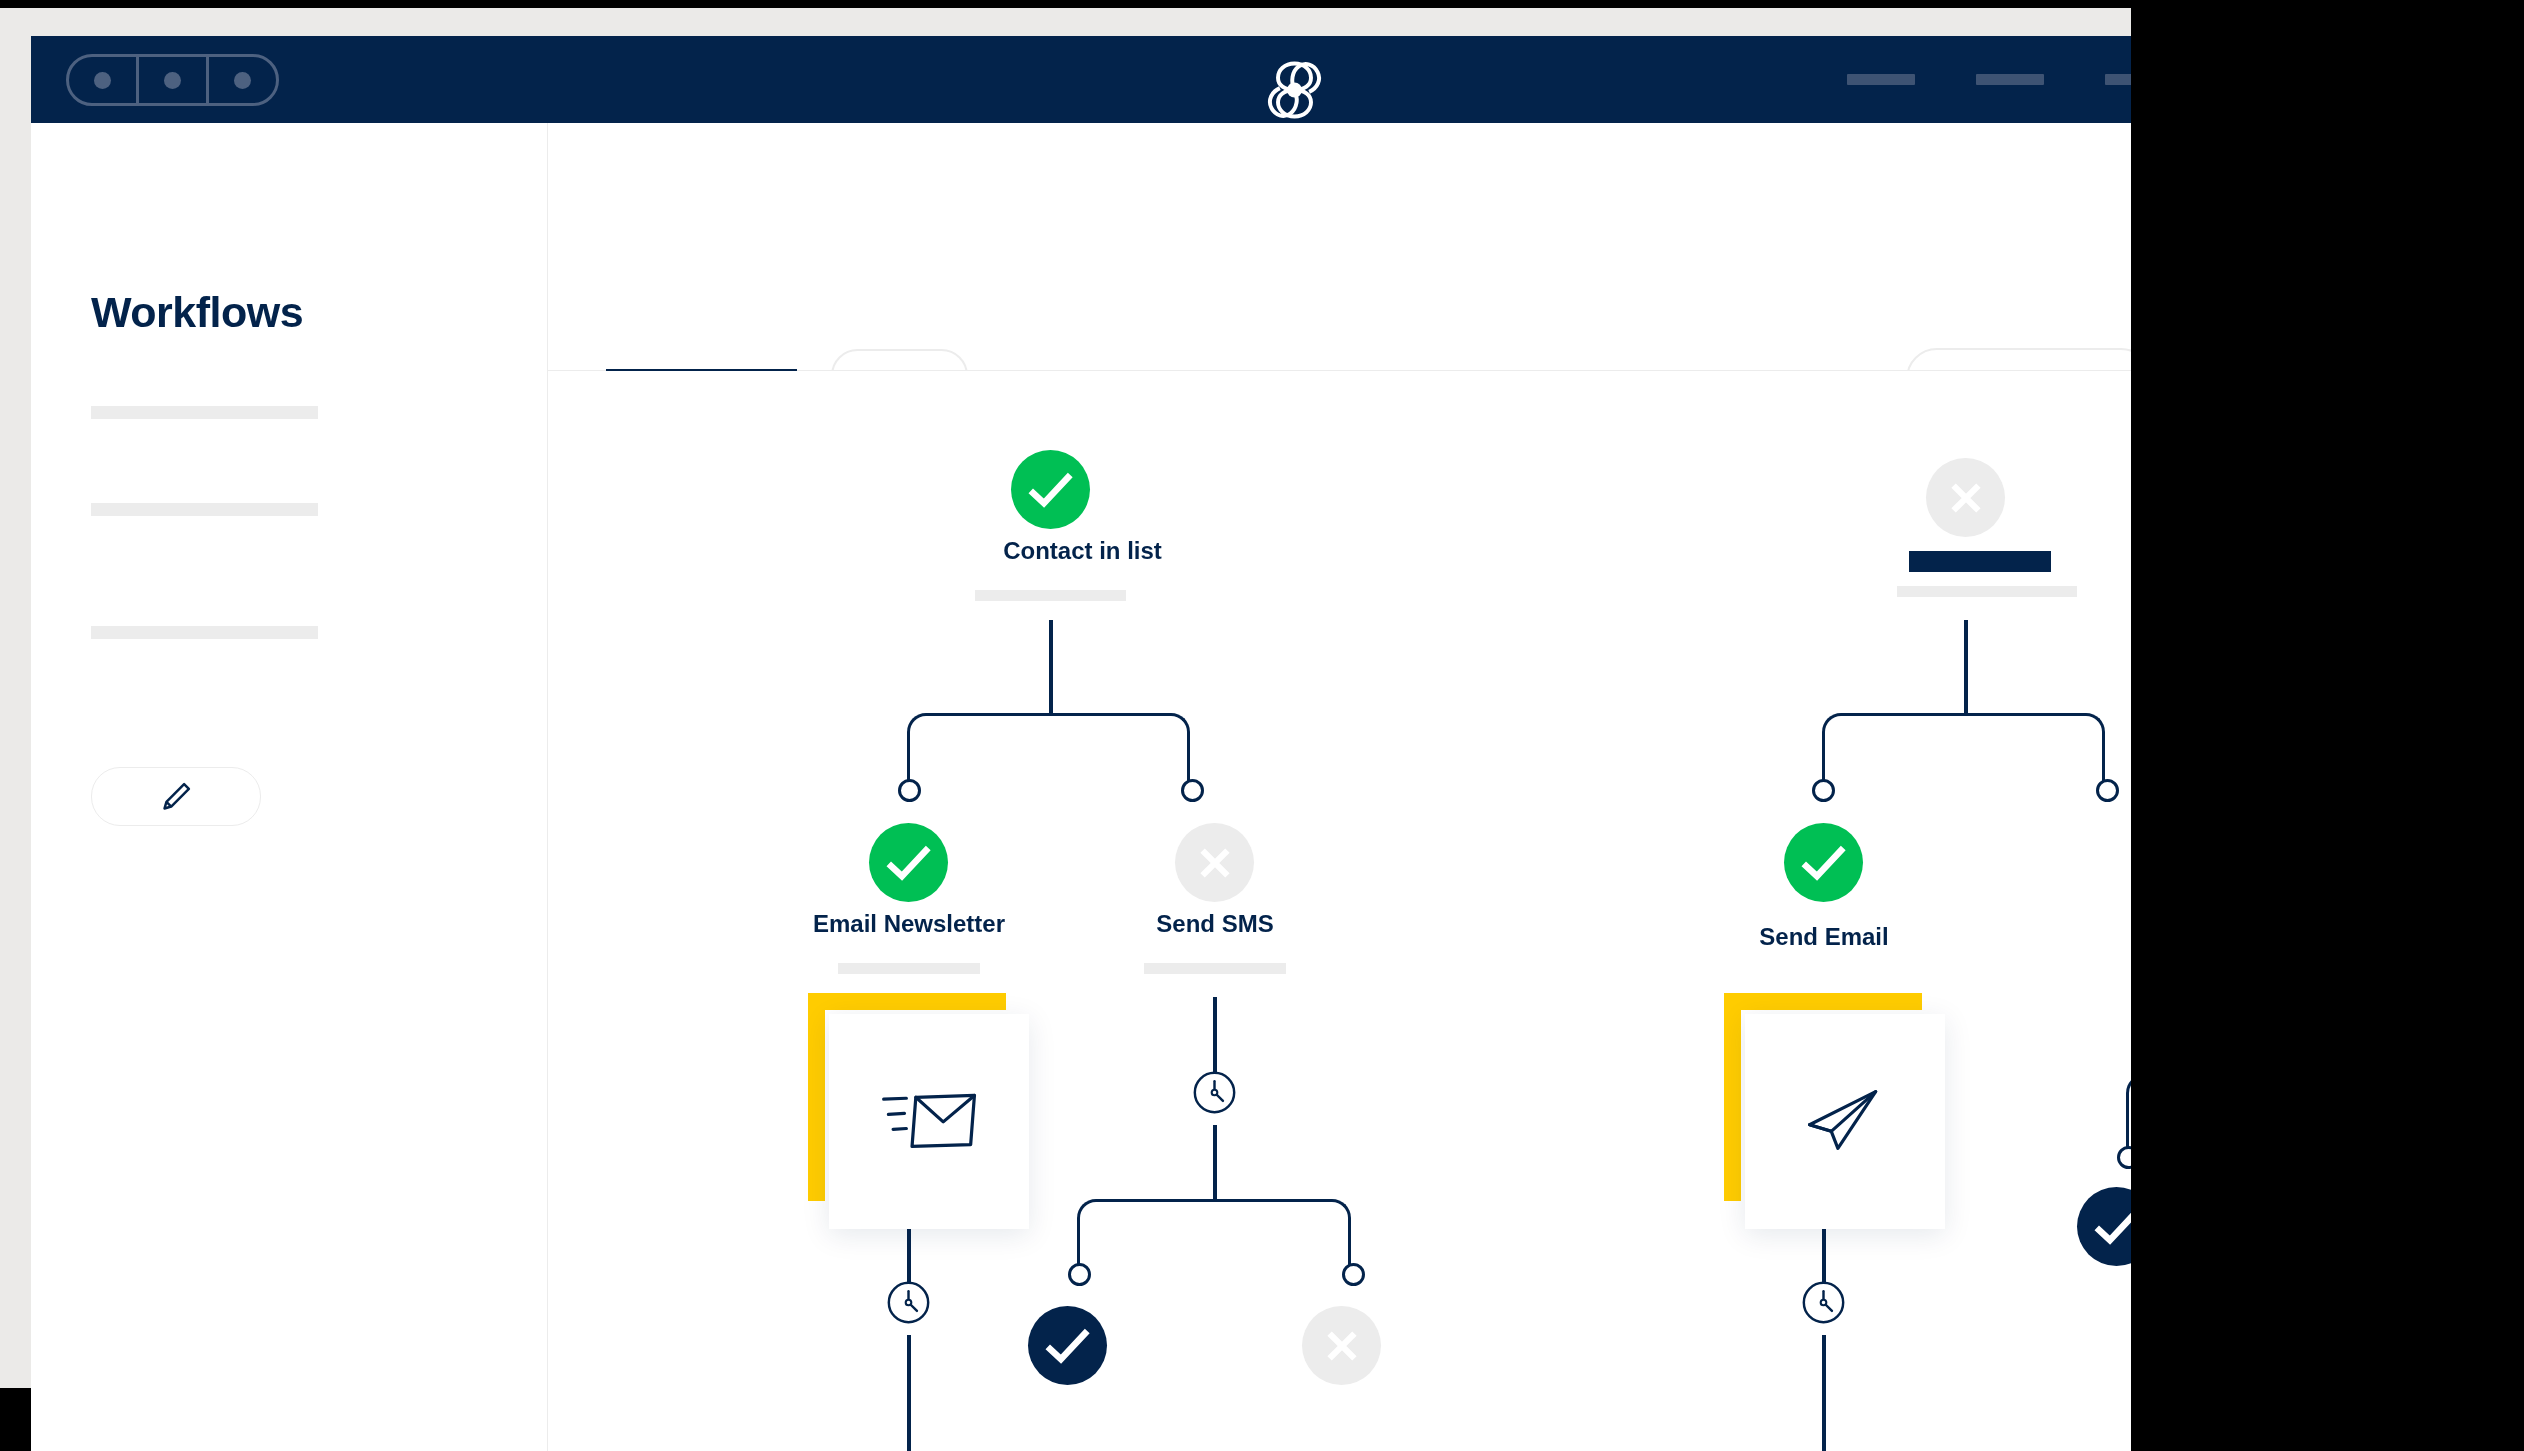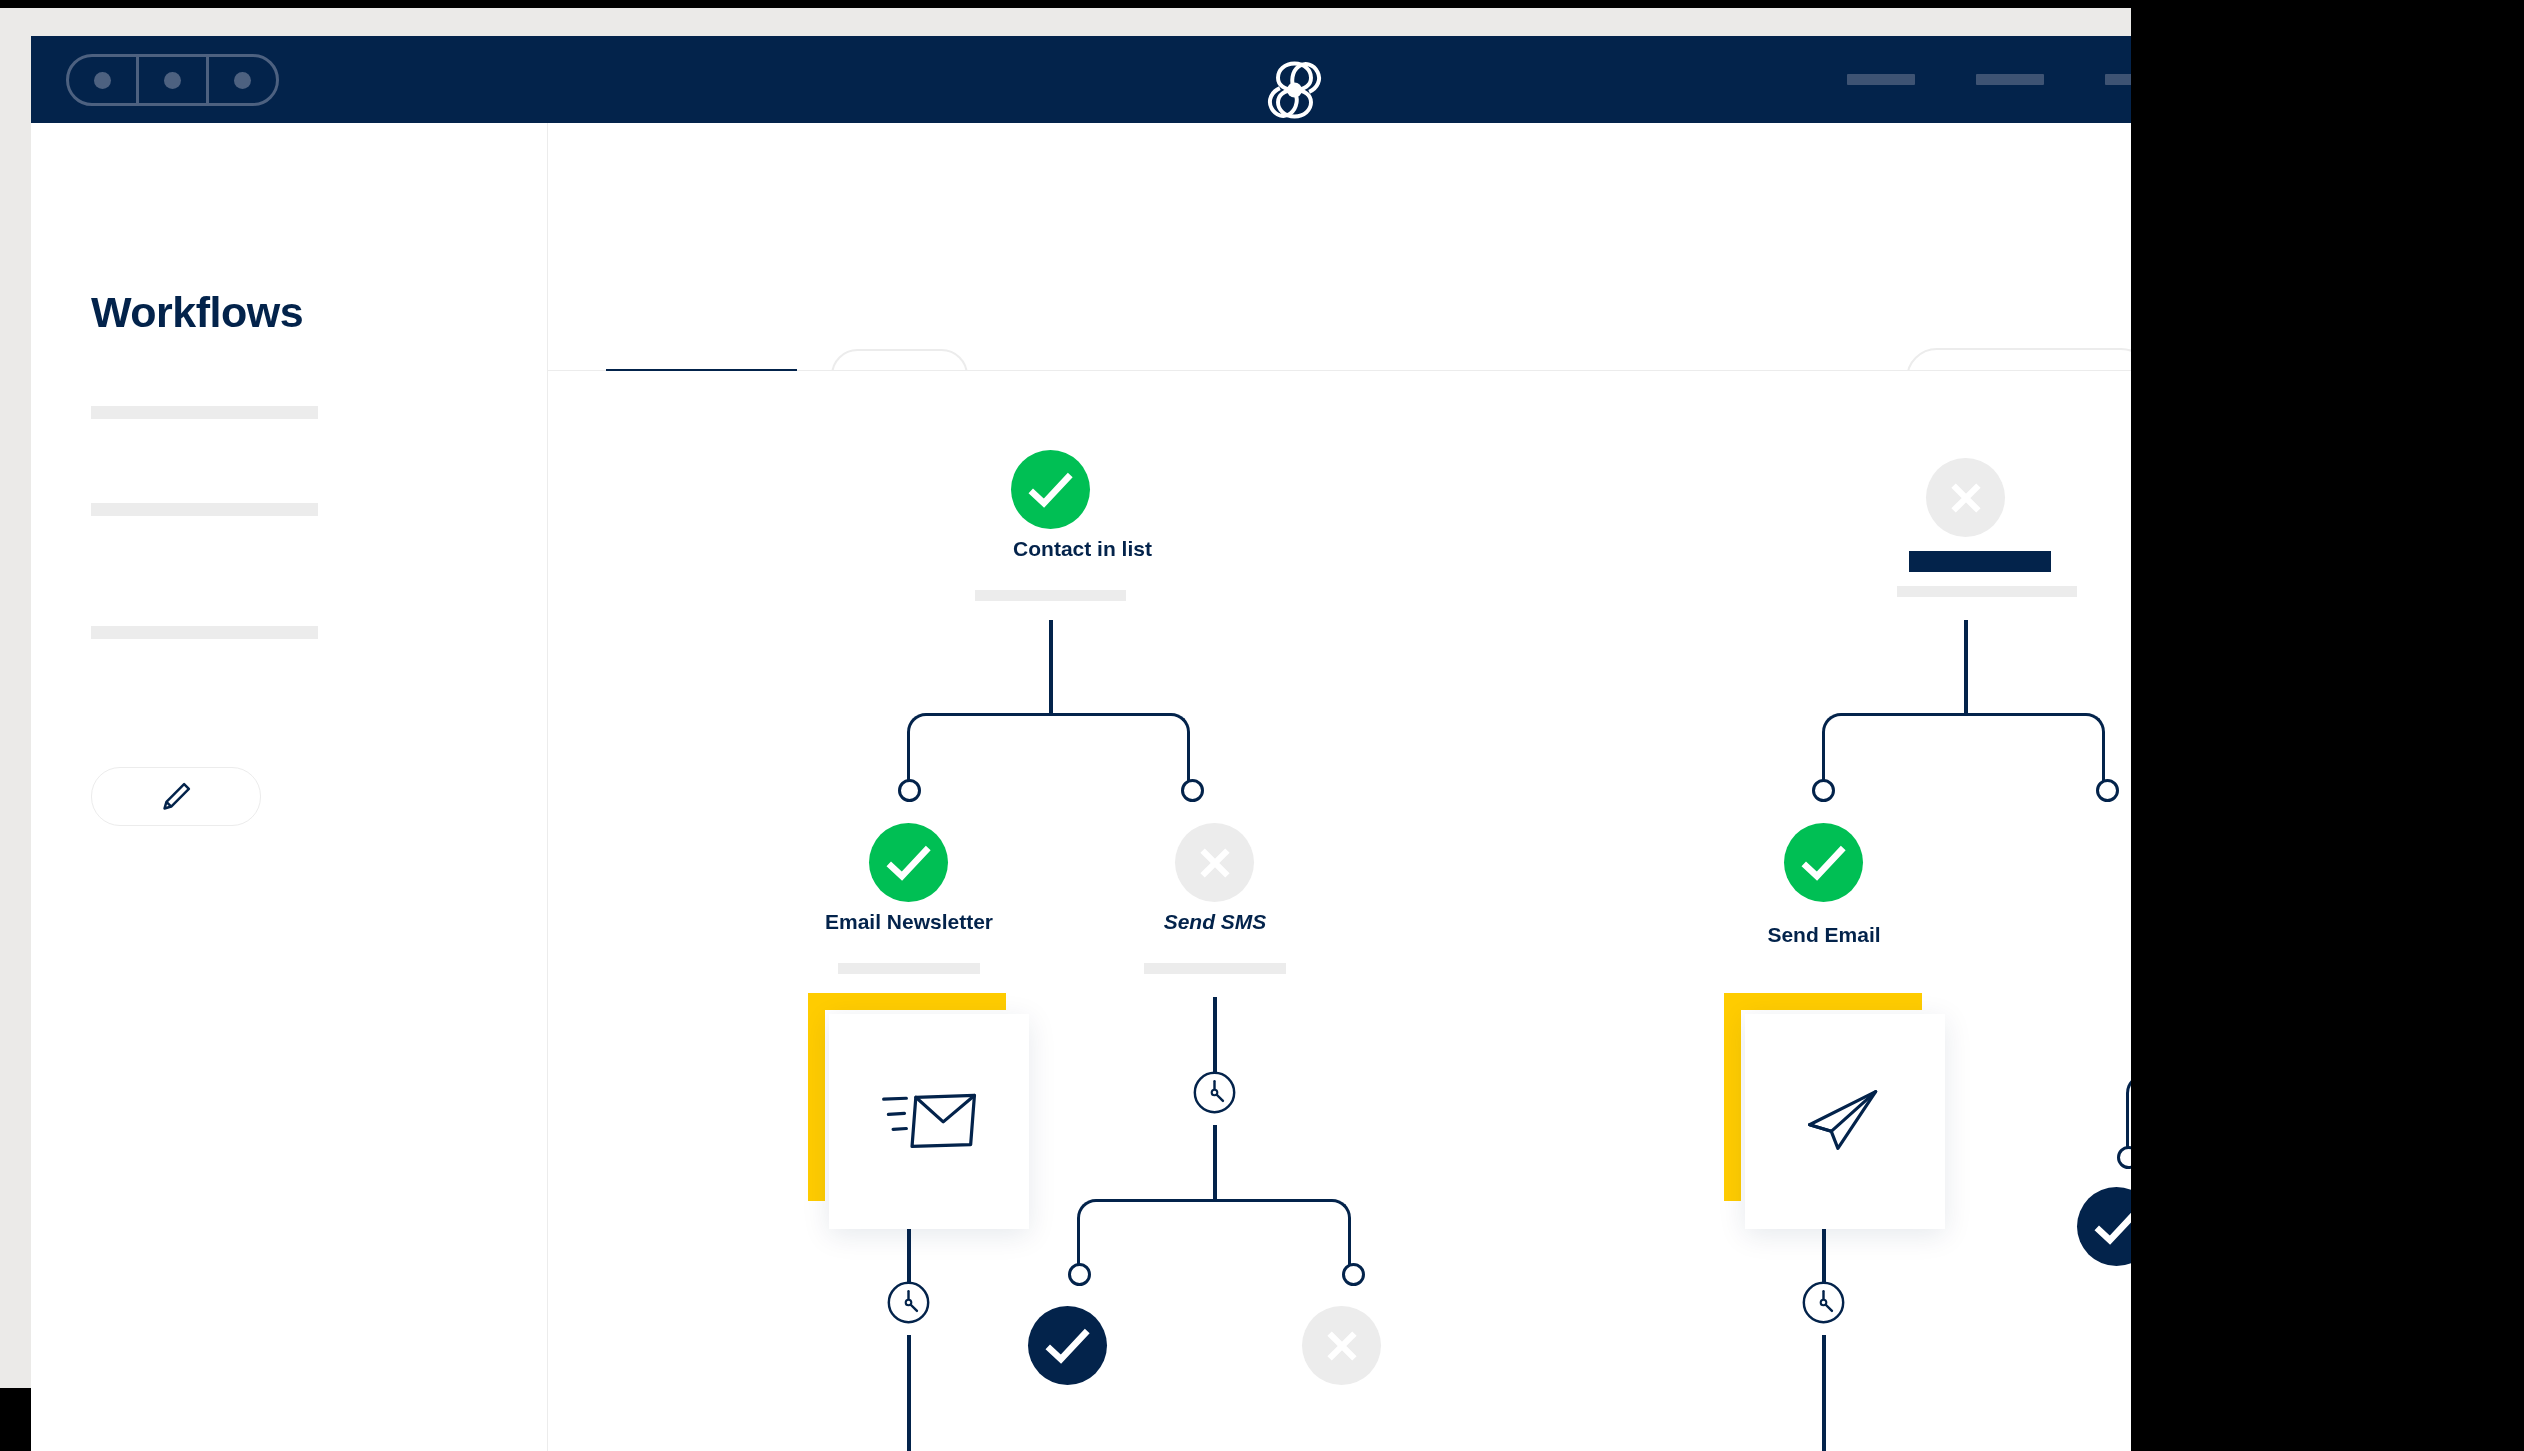--- a/index.html
+++ b/index.html
@@ -115,21 +115,21 @@
   .st-navy{ background:#03234b; }
 
   
   .port{
     position:absolute; width:23px; height:23px; border:3.8px solid #03234b;
     border-radius:50%; background:#fff;
   }
 
   
   .node-label{
-    position:absolute; font-size:21px; font-weight:bold; color:#03234b;
+    position:absolute; font-size:24px; font-weight:bold; color:#03234b;
     white-space:nowrap; text-align:center;
   }
   .label-ph{ position:absolute; height:11.3px; background:#ececec; }
   .label-navy{ position:absolute; height:21px; background:#03234b; }
 
   
   .vline{ position:absolute; width:3.8px; background:#03234b; }
   .branch{ position:absolute; border:3.8px solid #03234b; border-bottom:none;
            border-top-left-radius:19px; border-top-right-radius:19px; }
 
@@ -268,21 +268,21 @@
         <circle cx="24" cy="24" r="3" fill="#fff" stroke="#03234b" stroke-width="2.2"></circle>
       </svg>
     </div>
     <div class="vline" style="left:359px; top:964px; height:125px;"></div>
 
     <div class="status st-gray" style="left:627px; top:452px; width:79px; height:79px;">
       <svg width="42" height="42" viewBox="0 0 44 44">
         <path d="M9 9 L35 35 M35 9 L9 35" fill="none" stroke="#fff" stroke-width="6.5"></path>
       </svg>
     </div>
-    <div class="node-label" style="left:478px; top:539px; width:378px;font-style:italic;">Send SMS</div>
+    <div class="node-label" style="left:478px; top:539px; width:378px;">Send SMS</div>
     <div class="label-ph" style="left:596px; top:592px; width:142px;"></div>
 
     <div class="vline" style="left:665px; top:626px; height:76px;"></div>
 
     <div style="position:absolute; left:644px; top:699px;">
       <svg width="45" height="45" viewBox="0 0 48 48">
         <circle cx="24" cy="24" r="21" fill="#fff" stroke="#03234b" stroke-width="2.6"></circle>
         <path d="M24 24 L24 12" stroke="#03234b" stroke-width="2.6" stroke-linecap="round" fill="none"></path>
         <path d="M24 24 L33 33" stroke="#03234b" stroke-width="2.6" stroke-linecap="round" fill="none"></path>
         <circle cx="24" cy="24" r="3" fill="#fff" stroke="#03234b" stroke-width="2.2"></circle>

